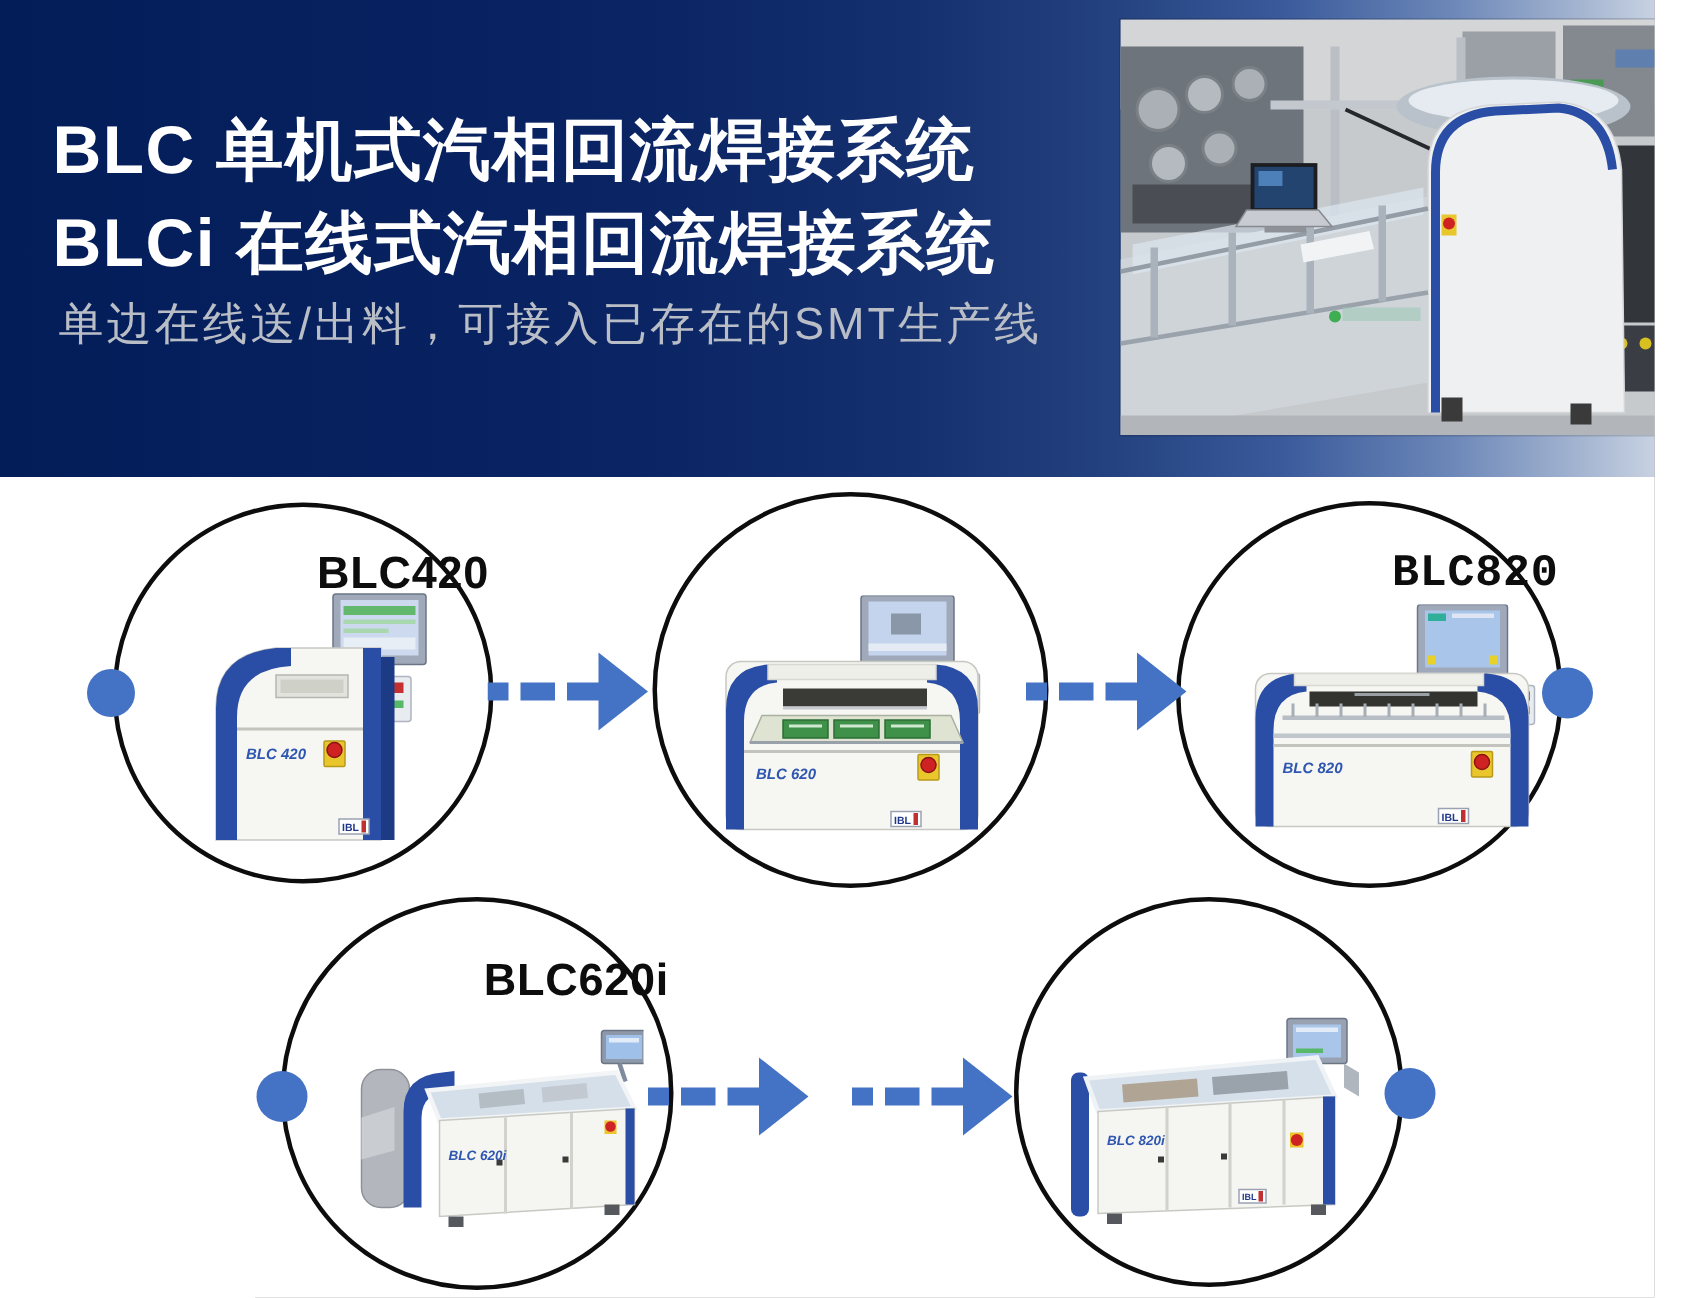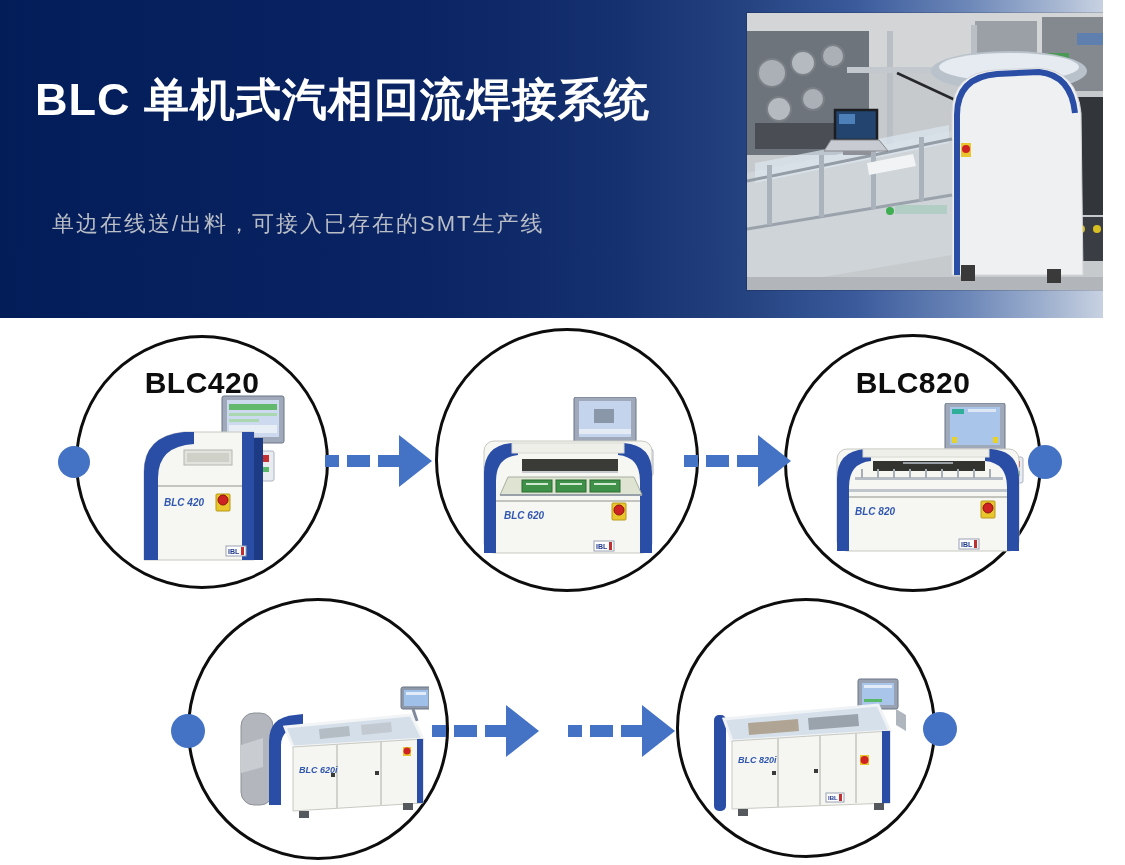--- a/index.html
+++ b/index.html
@@ -12,50 +12,51 @@
     position:absolute;left:0;top:0;width:1125px;height:318px;
     background:linear-gradient(90deg,#031d59 0%,#0a2464 38%,#16316f 55%,#24427f 66%,#3a5a9b 76%,#6c87b8 86%,#a7b7d2 94%,#d7dee9 100%);
   }
   .t1,.t2{
     position:absolute;left:35px;margin:0;color:#ffffff;
     font-size:45px;font-weight:bold;letter-spacing:1px;white-space:nowrap;
   }
   .t1{top:70px;}
   .t2{top:132px;}
   .sub{
-    position:absolute;left:35px;top:192px;margin:17px;color:#b9bdc6;
-    font-size:22px;letter-spacing:2px;white-space:nowrap;font-weight:normal;
+    position:absolute;left:35px;top:192px;margin:4px;color:#b9bdc6;
+    font-size:30px;letter-spacing:2px;white-space:nowrap;font-weight:normal;
   }
   .photo{
     position:absolute;left:747px;top:13px;width:363px;height:277px;
     box-shadow:0 0 0 1px rgba(0,0,0,.15);
   }
   .photo svg{display:block;width:100%;height:100%;}
   
   .diagram{position:absolute;left:0;top:318px;width:1125px;height:547px;background:#ffffff;}
   .node{
     position:absolute;border:3px solid #0d0d0d;border-radius:50%;background:#ffffff;
     box-sizing:border-box;
   }
   .node-label{
-    position:absolute;left:0;width:100%;text-align:center;
+    position:absolute;left:0;width:100%;text-align:right;
     font-size:30px;font-weight:bold;color:#0d0d0d;letter-spacing:0.5px;
   }
   .machine{position:absolute;}
   .arrow{position:absolute;}
   .dot{position:absolute;border-radius:50%;background:#4472c4;}
   svg text{font-family:"Liberation Sans",sans-serif;}
 </style>
 </head>
 <body>
 
 <div class="canvas">
 
   <header class="hero">
     <h1 class="t1">BLC 单机式汽相回流焊接系统</h1>
+    <h1 class="t2">BLCi 在线式汽相回流焊接系统</h1>
     <p class="sub">单边在线送/出料，可接入已存在的SMT生产线</p>
 
     <div class="photo">
       <svg viewBox="0 0 363 277">
         <rect x="0" y="0" width="363" height="277" fill="#c7cacd"></rect>
         <rect x="0" y="0" width="363" height="60" fill="#d3d5d7"></rect>
 
         <rect x="228" y="8" width="62" height="54" fill="#9aa0a6"></rect>
         <rect x="295" y="4" width="68" height="74" fill="#83898f"></rect>
         <rect x="300" y="40" width="22" height="9" fill="#4a9a55"></rect>
@@ -170,21 +171,21 @@
         <text x="26" y="122" font-size="10" font-style="italic" font-weight="bold" fill="#2f56b0">BLC 620</text>
         <rect x="134" y="106" width="14" height="17" rx="1" fill="#e8c62c" stroke="#b89a18"></rect>
         <circle cx="141" cy="113" r="5" fill="#cf2222" stroke="#8e1414"></circle>
         <rect x="116" y="144" width="20" height="10" fill="#ffffff" stroke="#9aa2b2"></rect>
         <rect x="131" y="145" width="3" height="8" fill="#c03030"></rect>
         <text x="118" y="152" font-size="7" font-weight="bold" fill="#20388c">IBL</text>
       </svg>
     </div>
 
     <div class="node" style="left:784px;top:16px;width:258px;height:258px;">
-      <div class="node-label" style="top:29px;">BLC820</div>
+      <div class="node-label" style="top:29px;font-family:Liberation Mono, monospace;">BLC820</div>
       <svg class="machine" style="left:46px;top:66px;width:196px;height:152px;" viewBox="0 0 196 152">
         <rect x="112" y="0" width="60" height="48" rx="2" fill="#9fa9ba" stroke="#6b7585"></rect>
         <rect x="117" y="4" width="50" height="38" fill="#a9c6ea"></rect>
         <rect x="119" y="6" width="12" height="5" fill="#2fae9a"></rect>
         <rect x="135" y="6" width="28" height="3" fill="#dde6f2"></rect>
         <rect x="119" y="34" width="5" height="6" fill="#e8d22a"></rect>
         <rect x="160" y="34" width="5" height="6" fill="#e8d22a"></rect>
         <rect x="138" y="48" width="9" height="7" fill="#7f8a9c"></rect>
         <rect x="176" y="54" width="14" height="26" rx="2" fill="#e8ebef" stroke="#aeb5c0"></rect>
         <rect x="179" y="58" width="8" height="6" fill="#c43030"></rect>
@@ -210,20 +211,21 @@
         <text x="22" y="112" font-size="10" font-style="italic" font-weight="bold" fill="#2f56b0">BLC 820</text>
         <rect x="148" y="98" width="14" height="17" rx="1" fill="#e8c62c" stroke="#b89a18"></rect>
         <circle cx="155" cy="105" r="5" fill="#cf2222" stroke="#8e1414"></circle>
         <rect x="126" y="136" width="20" height="10" fill="#ffffff" stroke="#9aa2b2"></rect>
         <rect x="141" y="137" width="3" height="8" fill="#c03030"></rect>
         <text x="128" y="144" font-size="7" font-weight="bold" fill="#20388c">IBL</text>
       </svg>
     </div>
 
     <div class="node" style="left:187px;top:280px;width:262px;height:262px;">
+      <div class="node-label" style="top:36px;">BLC620i</div>
       <svg class="machine" style="left:43px;top:80px;width:196px;height:144px;" viewBox="0 0 196 144">
         <rect x="168" y="6" width="30" height="22" rx="2" fill="#8d98aa" stroke="#6b7585"></rect>
         <rect x="171" y="9" width="24" height="16" fill="#9fc0e8"></rect>
         <rect x="173" y="11" width="20" height="3" fill="#e2ecf8"></rect>
         <line x1="180" y1="28" x2="184" y2="40" stroke="#7f8a9c" stroke-width="3"></line>
         <rect x="8" y="32" width="32" height="92" rx="13" fill="#b3b7bd" stroke="#8e9298"></rect>
         <polygon points="8,64 30,57 30,86 8,92" fill="#c9ccd0"></polygon>
         <path d="M36 124 V60 Q36 36 62 34 L70 33 V45 Q48 47 48 64 V124 Z" fill="#2a4da6"></path>
         <polygon points="52,46 178,34 190,58 60,66" fill="#d4dfe9" stroke="#f2f4f6" stroke-width="3"></polygon>
         <polygon points="86,48 116,45 117,55 87,58" fill="#b4bcc4"></polygon>

